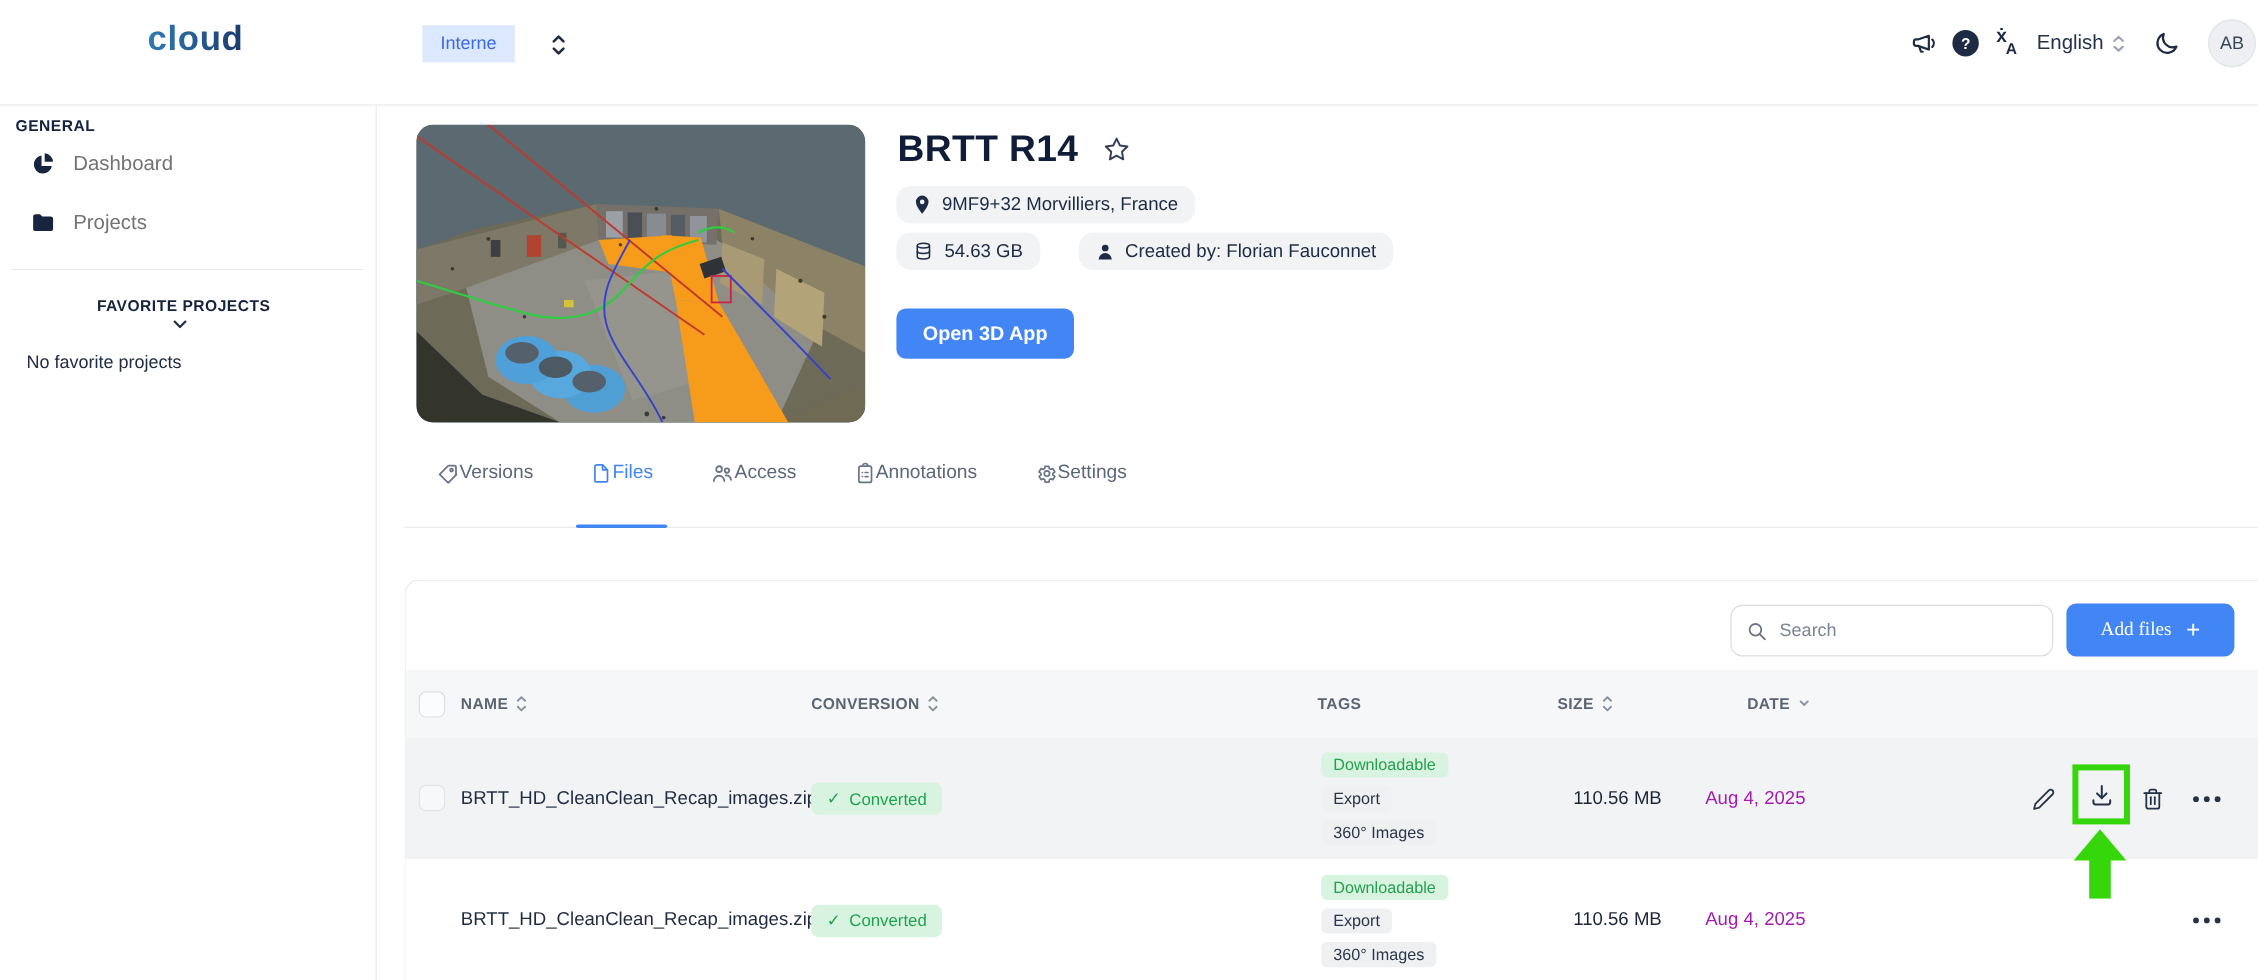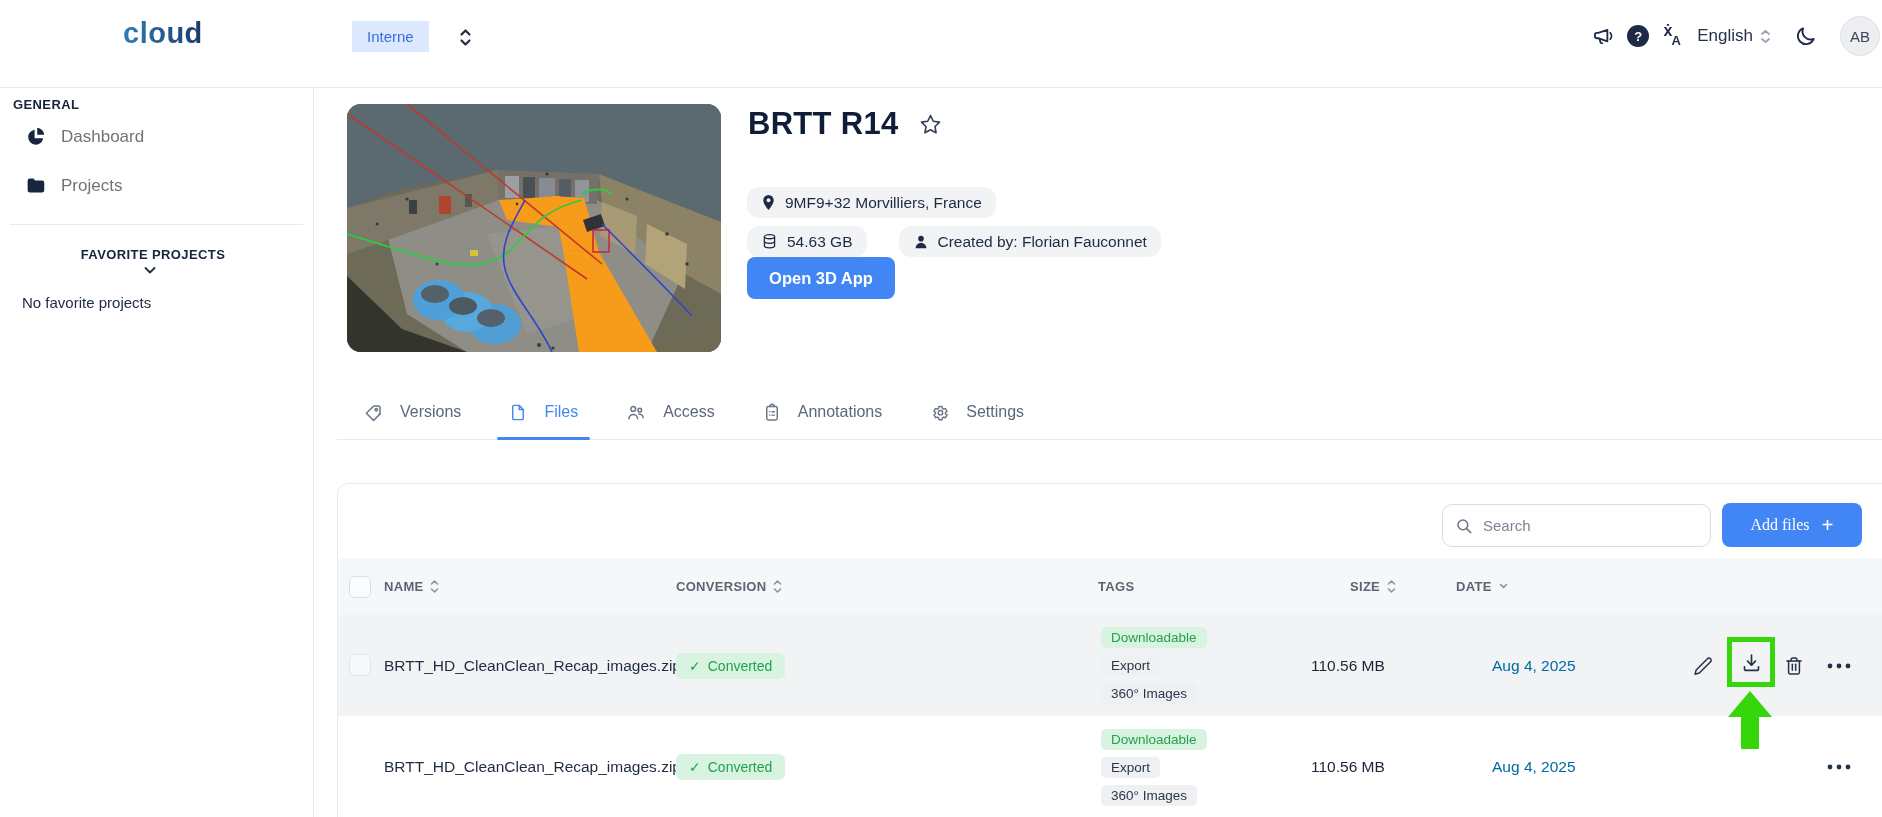--- a/index.html
+++ b/index.html
@@ -42,29 +42,29 @@
   .side-empty { margin:16px 0 0 22px; font-size:15px; color:#212d44; }
 
   
   .thumb { position:absolute; left:347px; top:104px; width:374px; height:248px; border-radius:14px; overflow:hidden; background:#5b6970; }
   .title-row { position:absolute; left:748px; top:106px; display:flex; align-items:center; gap:20px; }
   .page-title { font-size:31px; font-weight:bold; color:#0f1d38; letter-spacing:.3px; }
   .star { color:#33405a; display:flex; cursor:pointer; }
   .chipbar1 { position:absolute; left:747px; top:155px; display:flex; gap:14px; }
   .chipbar2 { position:absolute; left:747px; top:194px; display:flex; gap:32px; }
   .chip { height:31px; display:flex; align-items:center; gap:9px; padding:0 14px; background:#f1f3f5;
-          border-radius:12px; font-size:15.5px; color:#1c2a44;margin-top:32px; }
+          border-radius:12px; font-size:15.5px; color:#1c2a44; }
   .chip .ic { display:flex; color:#1d2b45; }
   .open-btn { position:absolute; left:747px; top:257px; width:148px; height:42px; background:var(--accent,#4285f4);
               color:#fff; border:none; border-radius:8px; font-size:16.5px; font-weight:bold; font-family:inherit; cursor:pointer; }
 
   
   .tabs { position:absolute; left:337px; top:385px; width:1545px; height:55px; display:flex; align-items:center;
           gap:24px; padding-left:15px; border-bottom:1px solid var(--border,#e8eaee); }
-  .tab { display:flex; align-items:center; gap:17px; font-size:16px; color:#5c6878; padding:0 12px; height:100%; cursor:pointer; position:relative; }
+  .tab { display:flex; gap:0; font-size:16px; color:#5c6878; padding:0 12px; height:100%; cursor:pointer; position:relative; }
   .tab .ic { display:flex; color:#69758a; }
   .tab.active { color:var(--accent,#4285f4); }
   .tab.active .ic { color:var(--accent,#4285f4); }
   .tab.active::after { content:""; position:absolute; left:0; right:0; bottom:-1px; height:3px; background:var(--accent,#4285f4); border-radius:2px; }
 
   
   .card { position:absolute; left:337px; top:483px; width:1546px; height:334px;
           border:1px solid var(--border,#e8eaee); border-right:none; border-bottom:none;
           border-radius:12px 0 0 0; background:#fff; }
   .search-box { position:absolute; left:1104px; top:20px; width:269px; height:43px; border:1px solid #d9dde3;
@@ -89,21 +89,21 @@
   .cell-check { position:absolute; left:11px; top:39px; width:22px; height:22px; border:1px solid #e0e3e8;
                 border-radius:6px; background:#f7f8f9; cursor:pointer; }
   .cell-name { position:absolute; left:46px; top:0; height:100%; display:flex; align-items:center; font-size:15.5px; color:#1f2b40; }
   .cell-conv { position:absolute; left:338px; top:0; height:100%; display:flex; align-items:center; }
   .conv-badge { display:flex; align-items:center; gap:7px; background:var(--success_bg,#d9f3e1); color:var(--success,#1ea34d);
                 font-size:14px; padding:5px 13px; border-radius:6px; }
   .cell-tags { position:absolute; left:763px; top:0; height:100%; display:flex; flex-direction:column; justify-content:center; align-items:flex-start; gap:7px; }
   .tag { font-size:13.5px; padding:3px 10px; border-radius:5px; background:var(--tag_bg,#eef0f2); color:#2a3649; }
   .tag.green { background:var(--success_bg,#ddf6e4); color:#23a14c; }
   .cell-size { position:absolute; left:973px; top:0; height:100%; display:flex; align-items:center; font-size:15.5px; color:#1b2537; }
-  .cell-date { position:absolute; left:1154px; top:0; height:100%; display:flex; align-items:center; font-size:15.5px; color:#0369a1; }
+  .cell-date { position:absolute; left:1083px; top:0; height:100%; display:flex; align-items:center; font-size:15.5px; color:#a21caf; }
   .act { position:absolute; top:0; height:100%; display:flex; align-items:center; justify-content:center; width:40px; color:#24324a; cursor:pointer; }
   .hl-box { position:absolute; left:1389px; top:22px; width:48px; height:50px; border:5px solid var(--highlight_green,#35d70b);
             display:flex; align-items:center; justify-content:center; color:#24324a; cursor:pointer; background:transparent; }
   .arrow-annot { position:absolute; left:1390px; top:207px; z-index:9; pointer-events:none; }
 </style>
 </head>
 <body>
 
 <div class="app">
 
@@ -368,21 +368,21 @@
         <span class="sort-ic">
           <svg width="11" height="15" viewBox="0 0 11 15" fill="none" stroke="currentColor" stroke-width="1.6" stroke-linecap="round" stroke-linejoin="round">
             <polyline points="2.5,5 5.5,2 8.5,5"></polyline>
               <polyline points="2.5,10 5.5,13 8.5,10"></polyline>
           </svg>
         </span>
       </div>
       <div class="th" style="left:760px">
         <span>TAGS</span>
       </div>
-      <div class="th" style="left:1012px">
+      <div class="th" style="left:960px">
         <span>SIZE</span>
         <span class="sort-ic">
           <svg width="11" height="15" viewBox="0 0 11 15" fill="none" stroke="currentColor" stroke-width="1.6" stroke-linecap="round" stroke-linejoin="round">
             <polyline points="2.5,5 5.5,2 8.5,5"></polyline>
               <polyline points="2.5,10 5.5,13 8.5,10"></polyline>
           </svg>
         </span>
       </div>
       <div class="th" style="left:1118px">
         <span>DATE</span>

